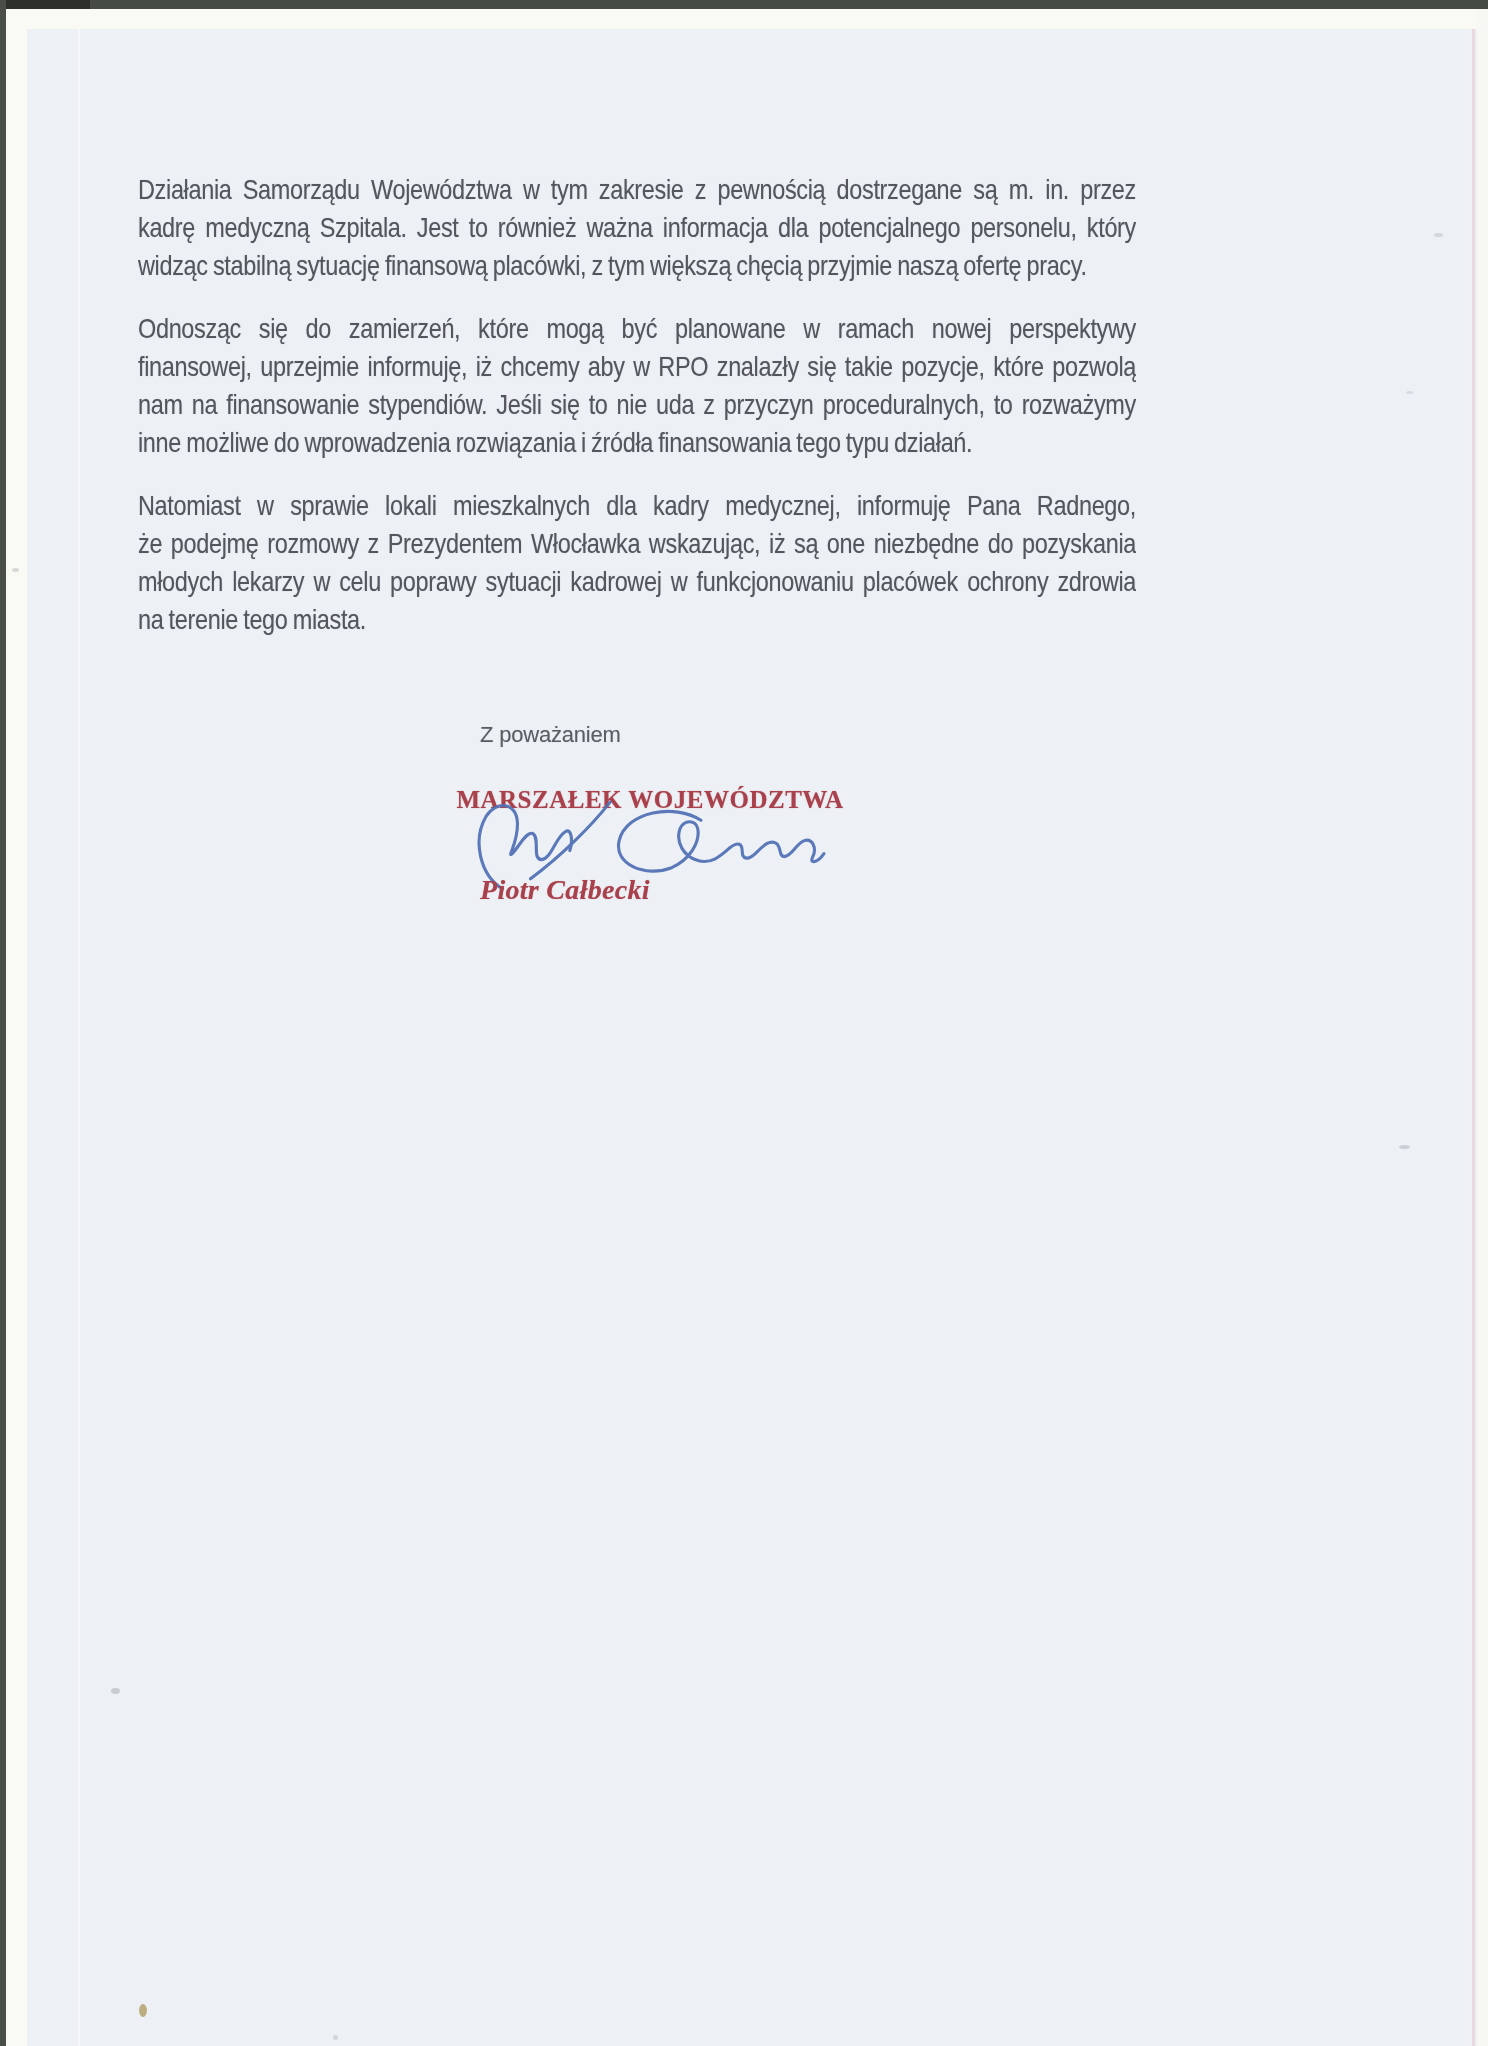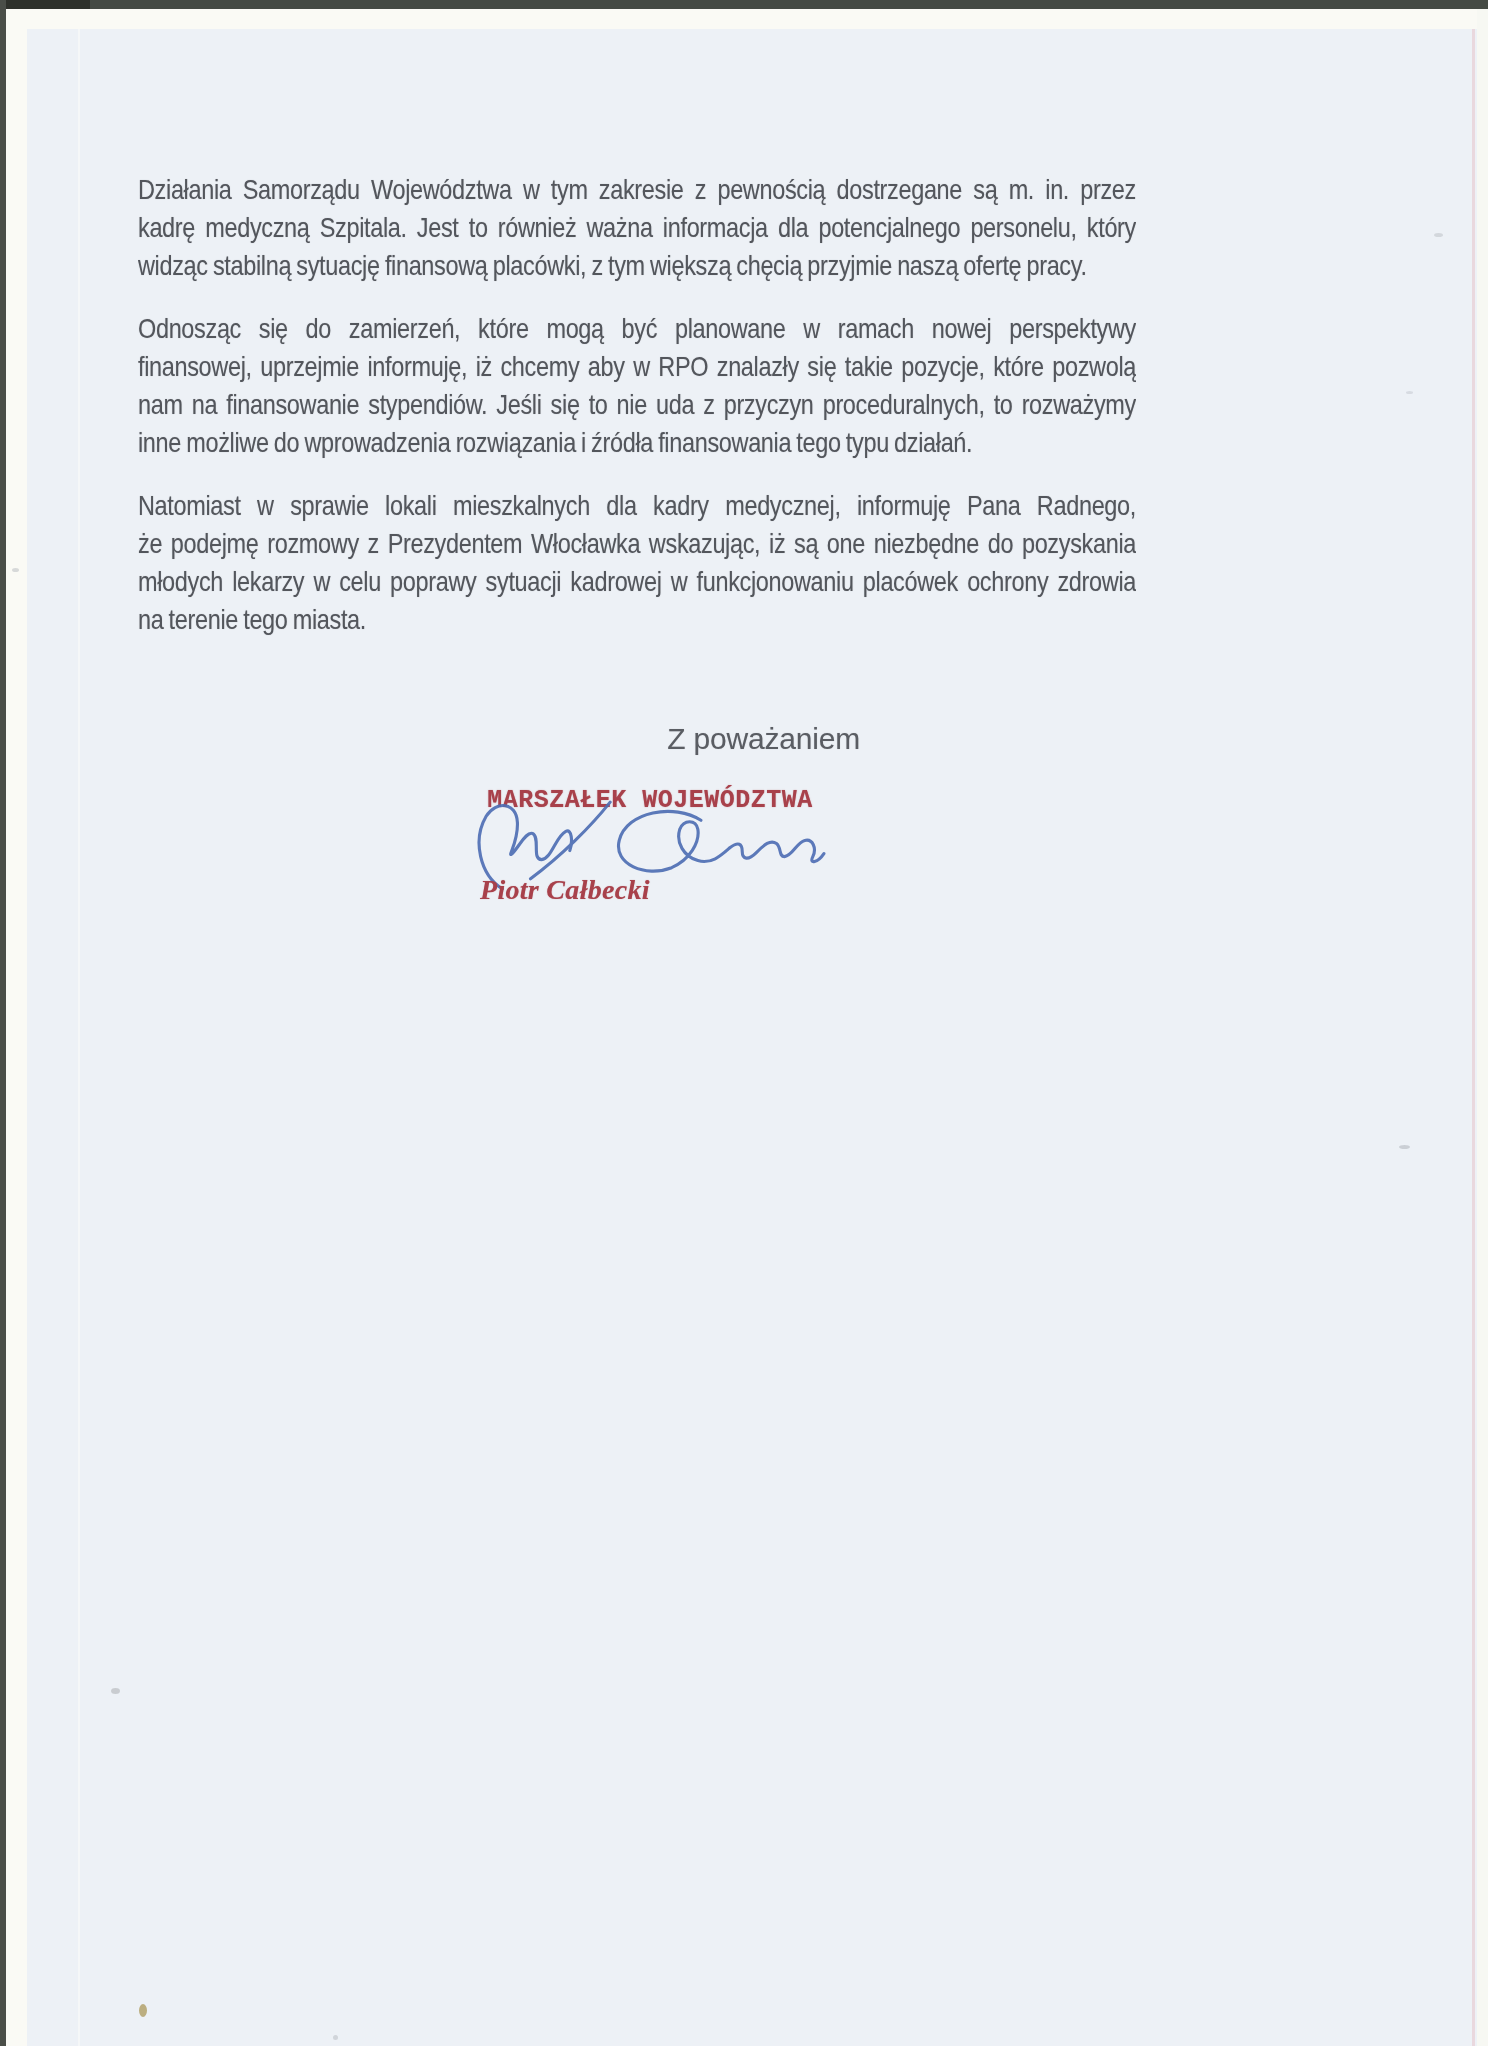--- a/index.html
+++ b/index.html
@@ -35,27 +35,27 @@
     letter-spacing:-0.35px;word-spacing:-1px;
     transform:scaleY(1.19);transform-origin:0 0;
     text-shadow:0 0 1px rgba(83,86,92,.3);
   }
   .para{margin:0 0 21px 0;}
   .line{text-align:justify;text-align-last:justify;overflow:hidden;white-space:normal;}
   .line.last{text-align-last:left;}
 
   .closing{
     position:absolute;left:480px;top:722px;width:380px;
-    text-align:right;color:#5a5d63;font-size:30px;letter-spacing:-0.2px;
+    text-align:left;color:#5a5d63;font-size:22px;letter-spacing:-0.2px;
     text-shadow:0 0 1px rgba(83,86,92,.3);
   }
   .stamp-title{
     position:absolute;left:410px;top:786px;width:480px;
     text-align:center;
-    font-family:Liberation Mono, monospace;font-weight:bold;
+    font-family:Liberation Serif, serif;font-weight:bold;
     font-size:25px;letter-spacing:0.5px;
     color:var(--stamp-red);
     text-shadow:0 0 1.2px rgba(168,65,75,.55);
   }
   .signature{position:absolute;left:468px;top:796px;width:368px;height:100px;}
   .signature svg{display:block;width:100%;height:100%;}
   .signer-name{
     position:absolute;left:480px;top:874px;width:340px;
     font-family:"Liberation Serif", serif;font-style:italic;font-weight:bold;
     font-size:28px;letter-spacing:0.3px;

